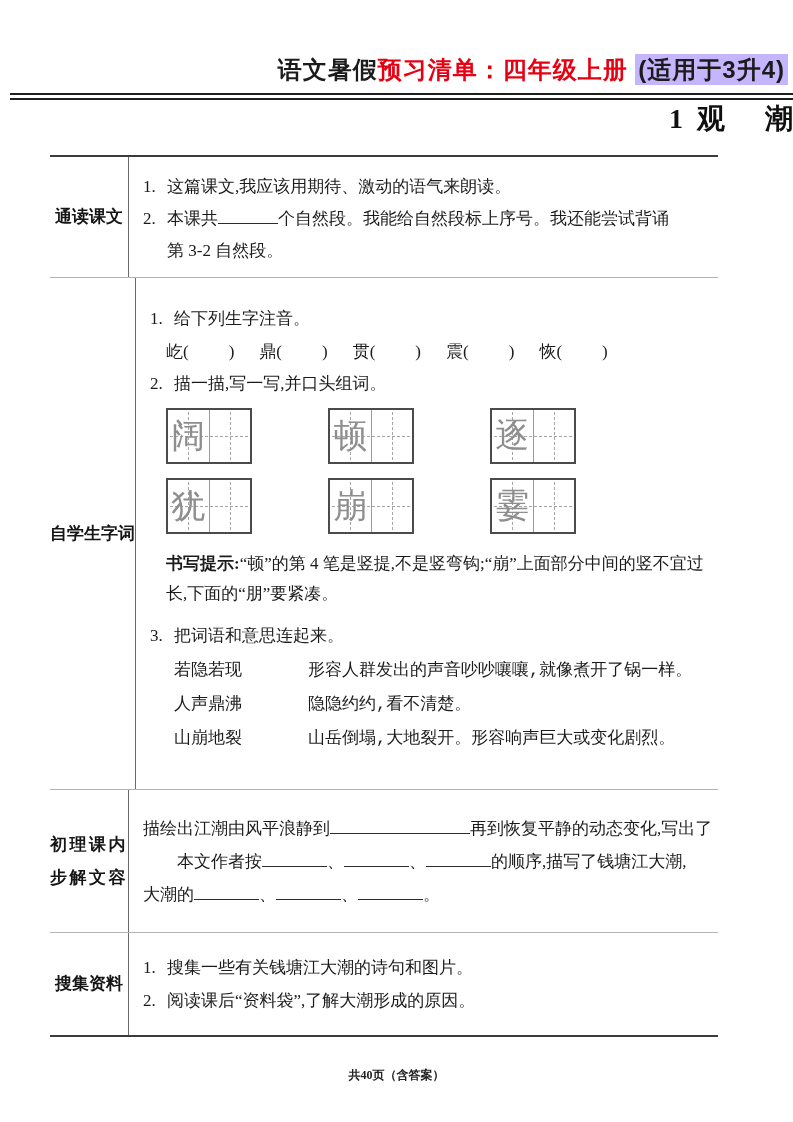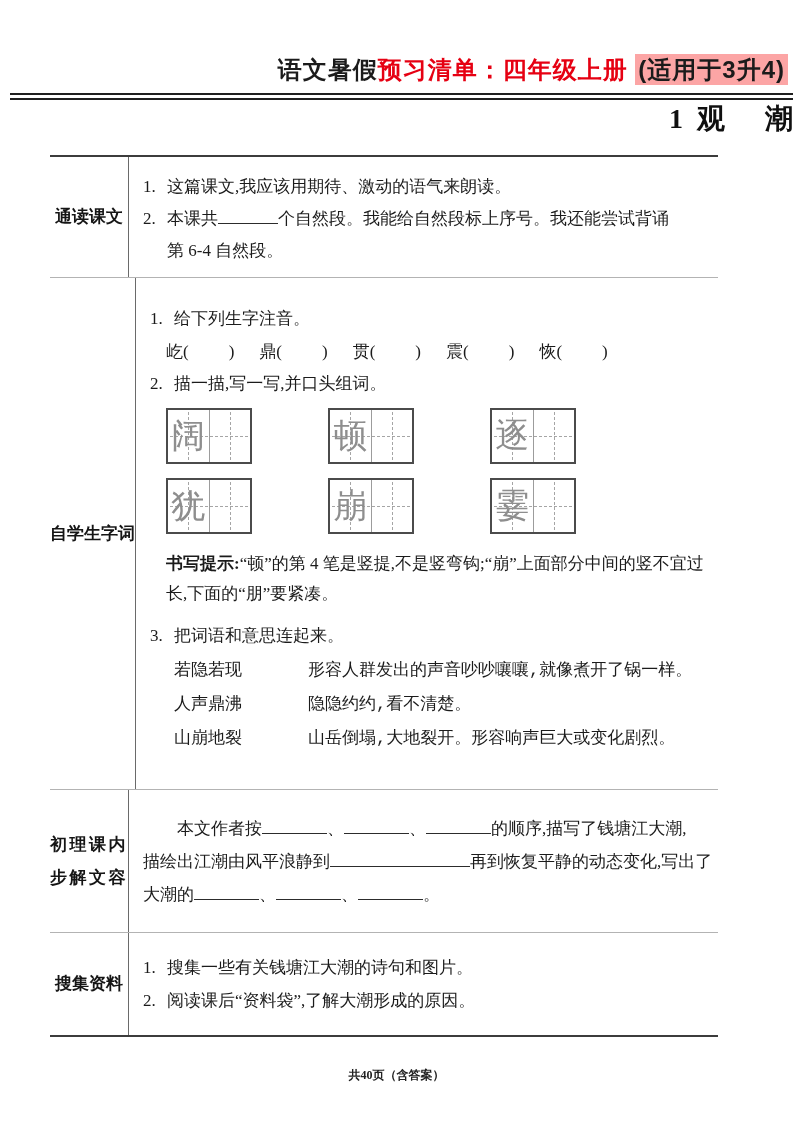--- a/index.html
+++ b/index.html
@@ -10,21 +10,21 @@
   }
   .page{position:relative;width:793px;height:1122px;background:#fff;}
 
   
   .header{
     margin-top:54px;padding-right:5px;text-align:right;
     font-family:"Liberation Sans","DejaVu Sans",sans-serif;
     font-weight:bold;font-size:24px;letter-spacing:1px;white-space:nowrap;
   }
   .hdr-red{color:#e60012;}
-  .hdr-badge{background:#fca5a5;padding:2px 3px;}
+  .hdr-badge{background:#c4b5fd;padding:2px 3px;}
   .rule{margin:7px 0 0 10px;}
   .rule div{height:2px;background:#1f1f1f;}
   .rule div + div{margin-top:3px;}
 
   
   .lesson-title{
     text-align:right;font-weight:bold;font-size:28px;color:#101010;
   }
   .lesson-title .t-num{margin-right:14px;}
   .lesson-title .t-w2{margin-left:40px;}
@@ -122,21 +122,21 @@
       </div>
       <div class="tcontent">
         <div class="item">
           <span class="inum">1.</span>
           <span class="itext">这篇课文,我应该用期待、激动的语气来朗读。</span>
         </div>
         <div class="item">
           <span class="inum">2.</span>
           <span class="itext">
             <span>本课共</span><span class="blank b-60"></span><span>个自然段。我能给自然段标上序号。我还能尝试背诵</span>
-            <div>第 6-4 自然段。</div>
+            <div>第 3-2 自然段。</div>
           </span>
         </div>
       </div>
     </div>
 
     <div class="trow row-study">
       <div class="tlabel l5">
         <div>自</div>
         <div>学</div>
         <div>生</div>
@@ -284,24 +284,24 @@
 
     <div class="trow row-und">
       <div class="tlabel l4">
         <div>初步</div>
         <div>理解</div>
         <div>课文</div>
         <div>内容</div>
       </div>
       <div class="tcontent">
         <div class="pline">
+          <span>描绘出江潮由风平浪静到</span><span class="blank b-140"></span><span>再到恢复平静的动态变化,写出了</span>
+        </div>
+        <div class="pline">
           <span class="indent"></span><span>本文作者按</span><span class="blank b-65"></span><span>、</span><span class="blank b-65"></span><span>、</span><span class="blank b-65"></span><span>的顺序,描写了钱塘江大潮,</span>
-        </div>
-        <div class="pline">
-          <span>描绘出江潮由风平浪静到</span><span class="blank b-140"></span><span>再到恢复平静的动态变化,写出了</span>
         </div>
         <div class="pline">
           <span>大潮的</span><span class="blank b-65"></span><span>、</span><span class="blank b-65"></span><span>、</span><span class="blank b-65"></span><span>。</span>
         </div>
       </div>
     </div>
 
     <div class="trow row-col">
       <div class="tlabel">
         <div>搜集</div>

